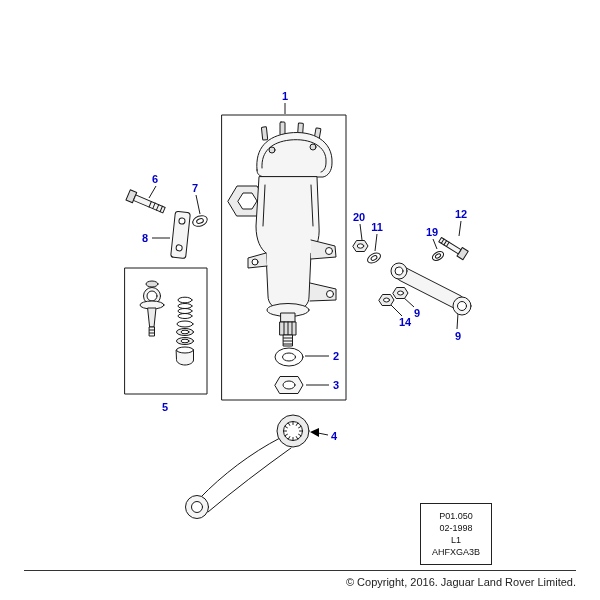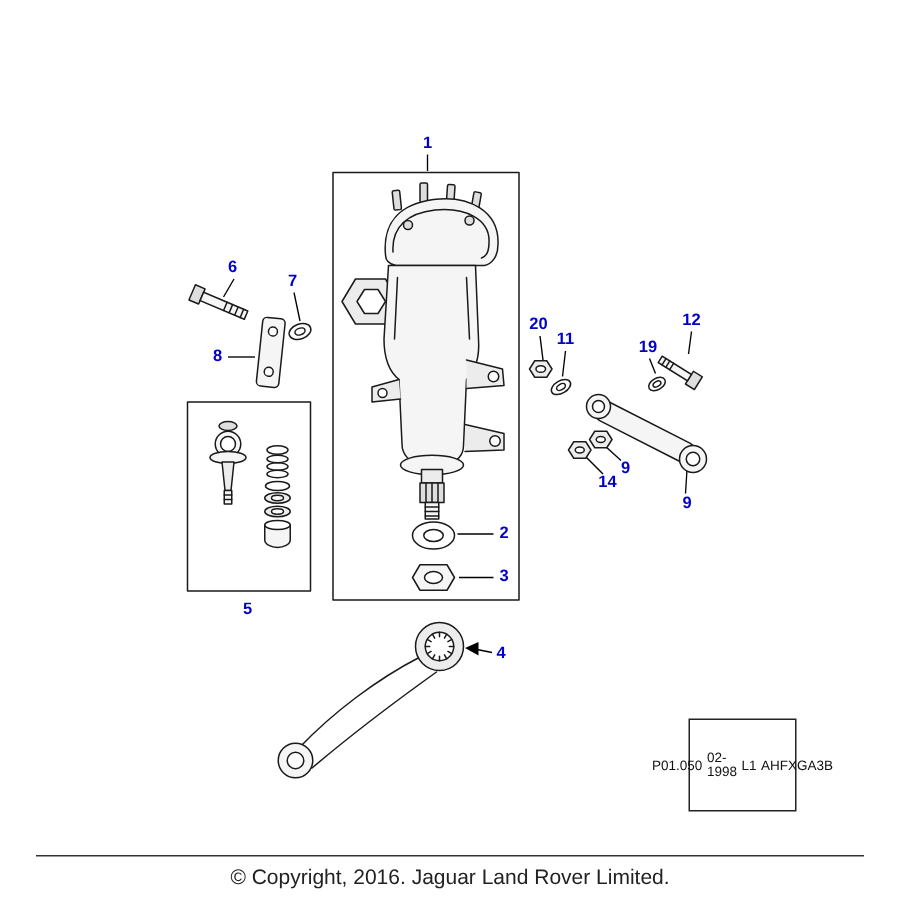--- a/index.html
+++ b/index.html
@@ -1,27 +1,27 @@
 <!DOCTYPE html>
 <html><head>
 <meta charset="utf-8">
 <style>
   html,body{margin:0;padding:0;background:#fff;}
   .page{position:relative;width:600px;height:600px;background:#fff;overflow:hidden;
         font-family:"Liberation Sans",sans-serif;}
   .callout{position:absolute;transform:translate(-50%,-50%);color:#0000c8;
            font-weight:bold;font-size:11px;line-height:1;user-select:none;}
   .drawing-svg{position:absolute;left:0;top:0;}
-  .infobox{position:absolute;left:420px;top:479px;width:70px;height:60px;
-           border:1px solid #222;display:flex;flex-direction:row;
+  .infobox{position:absolute;left:420px;top:503px;width:70px;height:60px;
+           border:1px solid #222;display:flex;flex-direction:column;
            justify-content:center;align-items:center;gap:3px;
-           font-size:9px;color:#111;margin-left:39px;}
+           font-size:9px;color:#111;}
   .infobox span{display:block;line-height:1;}
   .footer{position:absolute;left:24px;right:24px;top:570px;border-top:1px solid #333;
-          padding-top:5px;text-align:center;font-size:14px;color:#222;}
+          padding-top:5px;text-align:right;font-size:11px;color:#222;}
   
   .s{stroke:#1a1a1a;stroke-width:1;fill:none;stroke-linecap:round;stroke-linejoin:round;}
   .f0{fill:#ffffff;}
   .f1{fill:#f5f5f5;}
   .f2{fill:#ececec;}
   .f3{fill:#dedede;}
   .leader{stroke:#000;stroke-width:0.9;fill:none;}
 </style>
 </head>
 <body>

